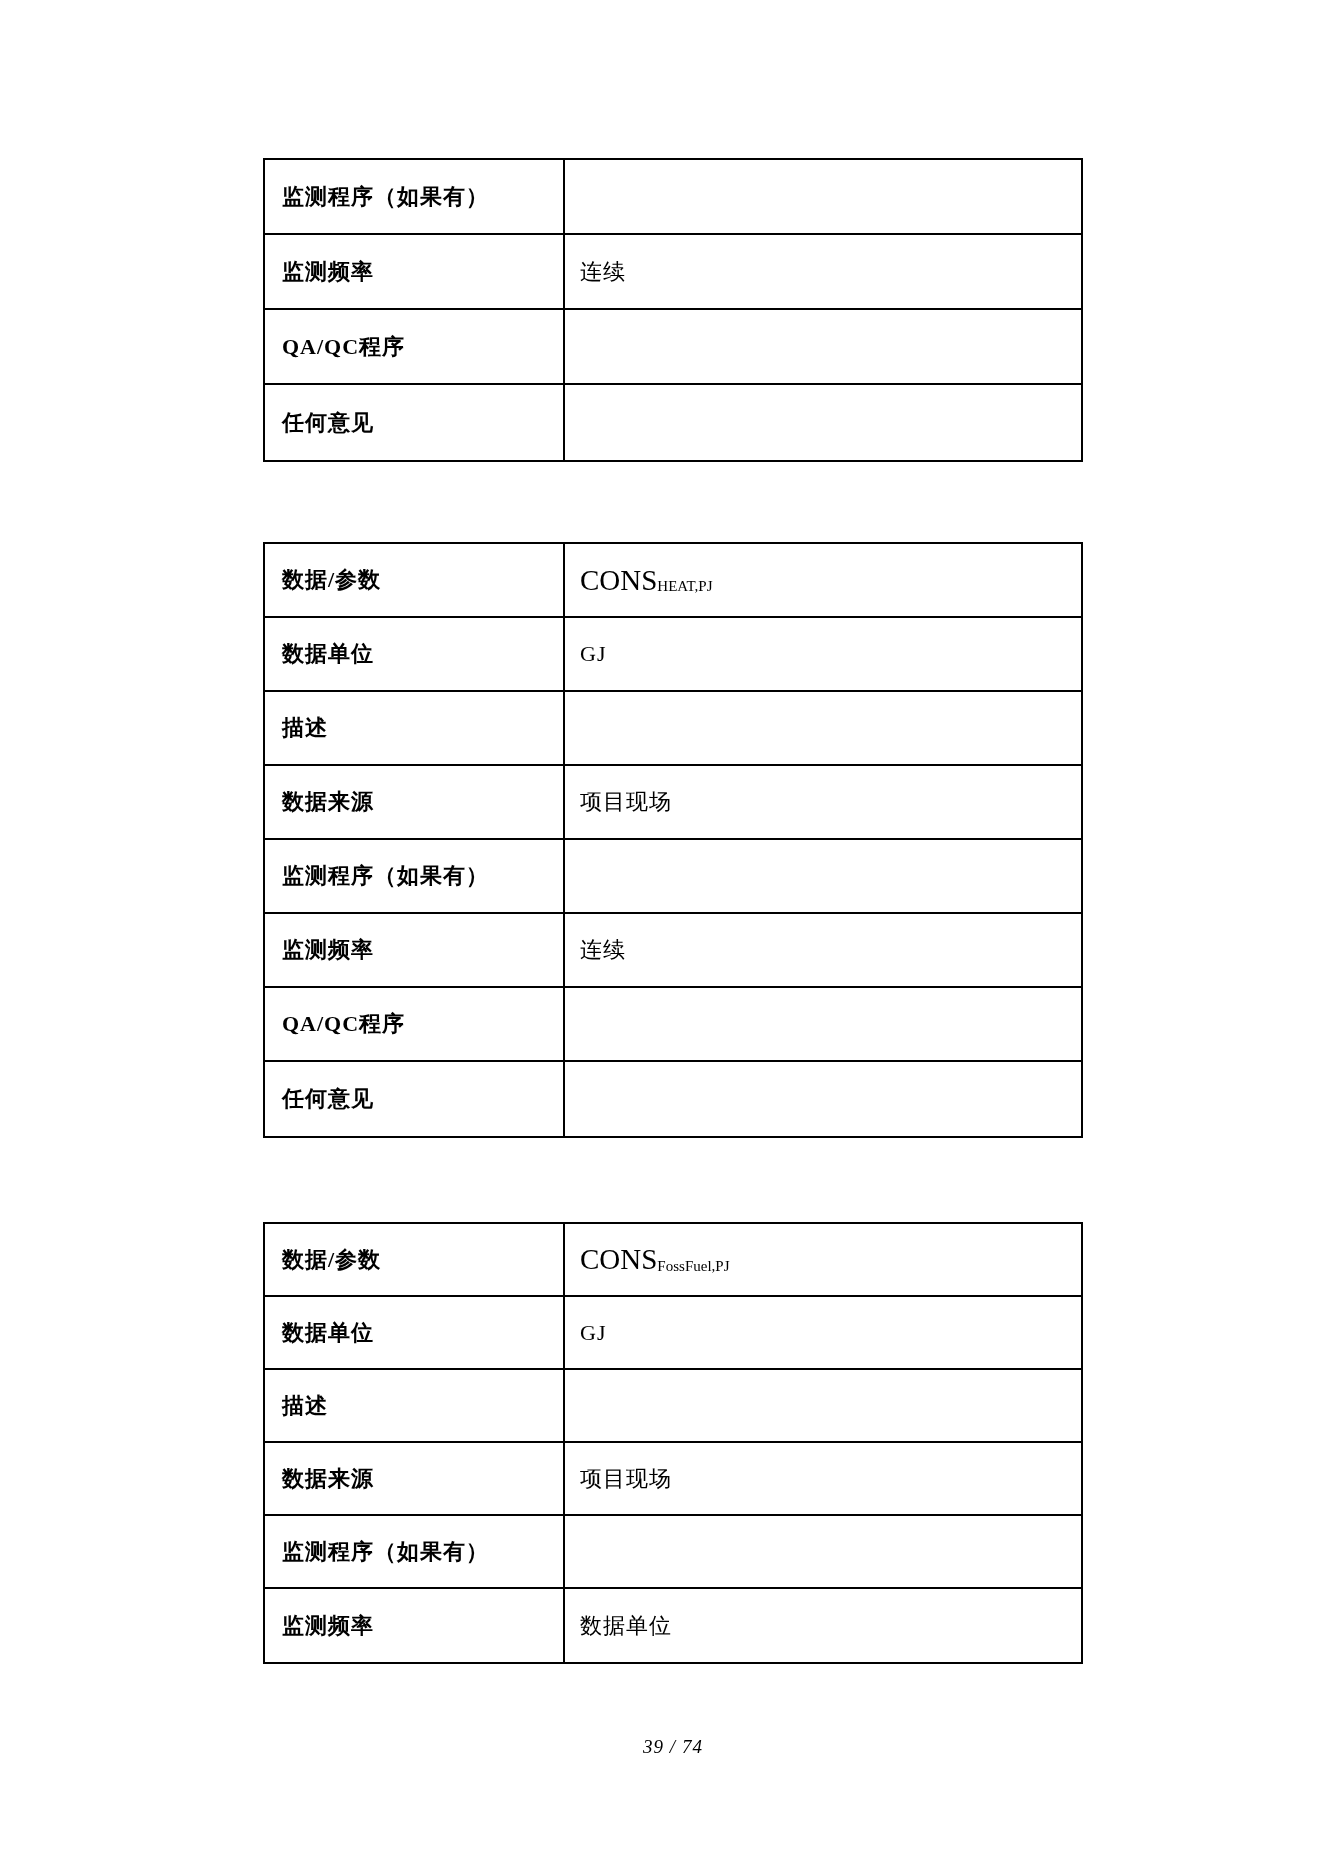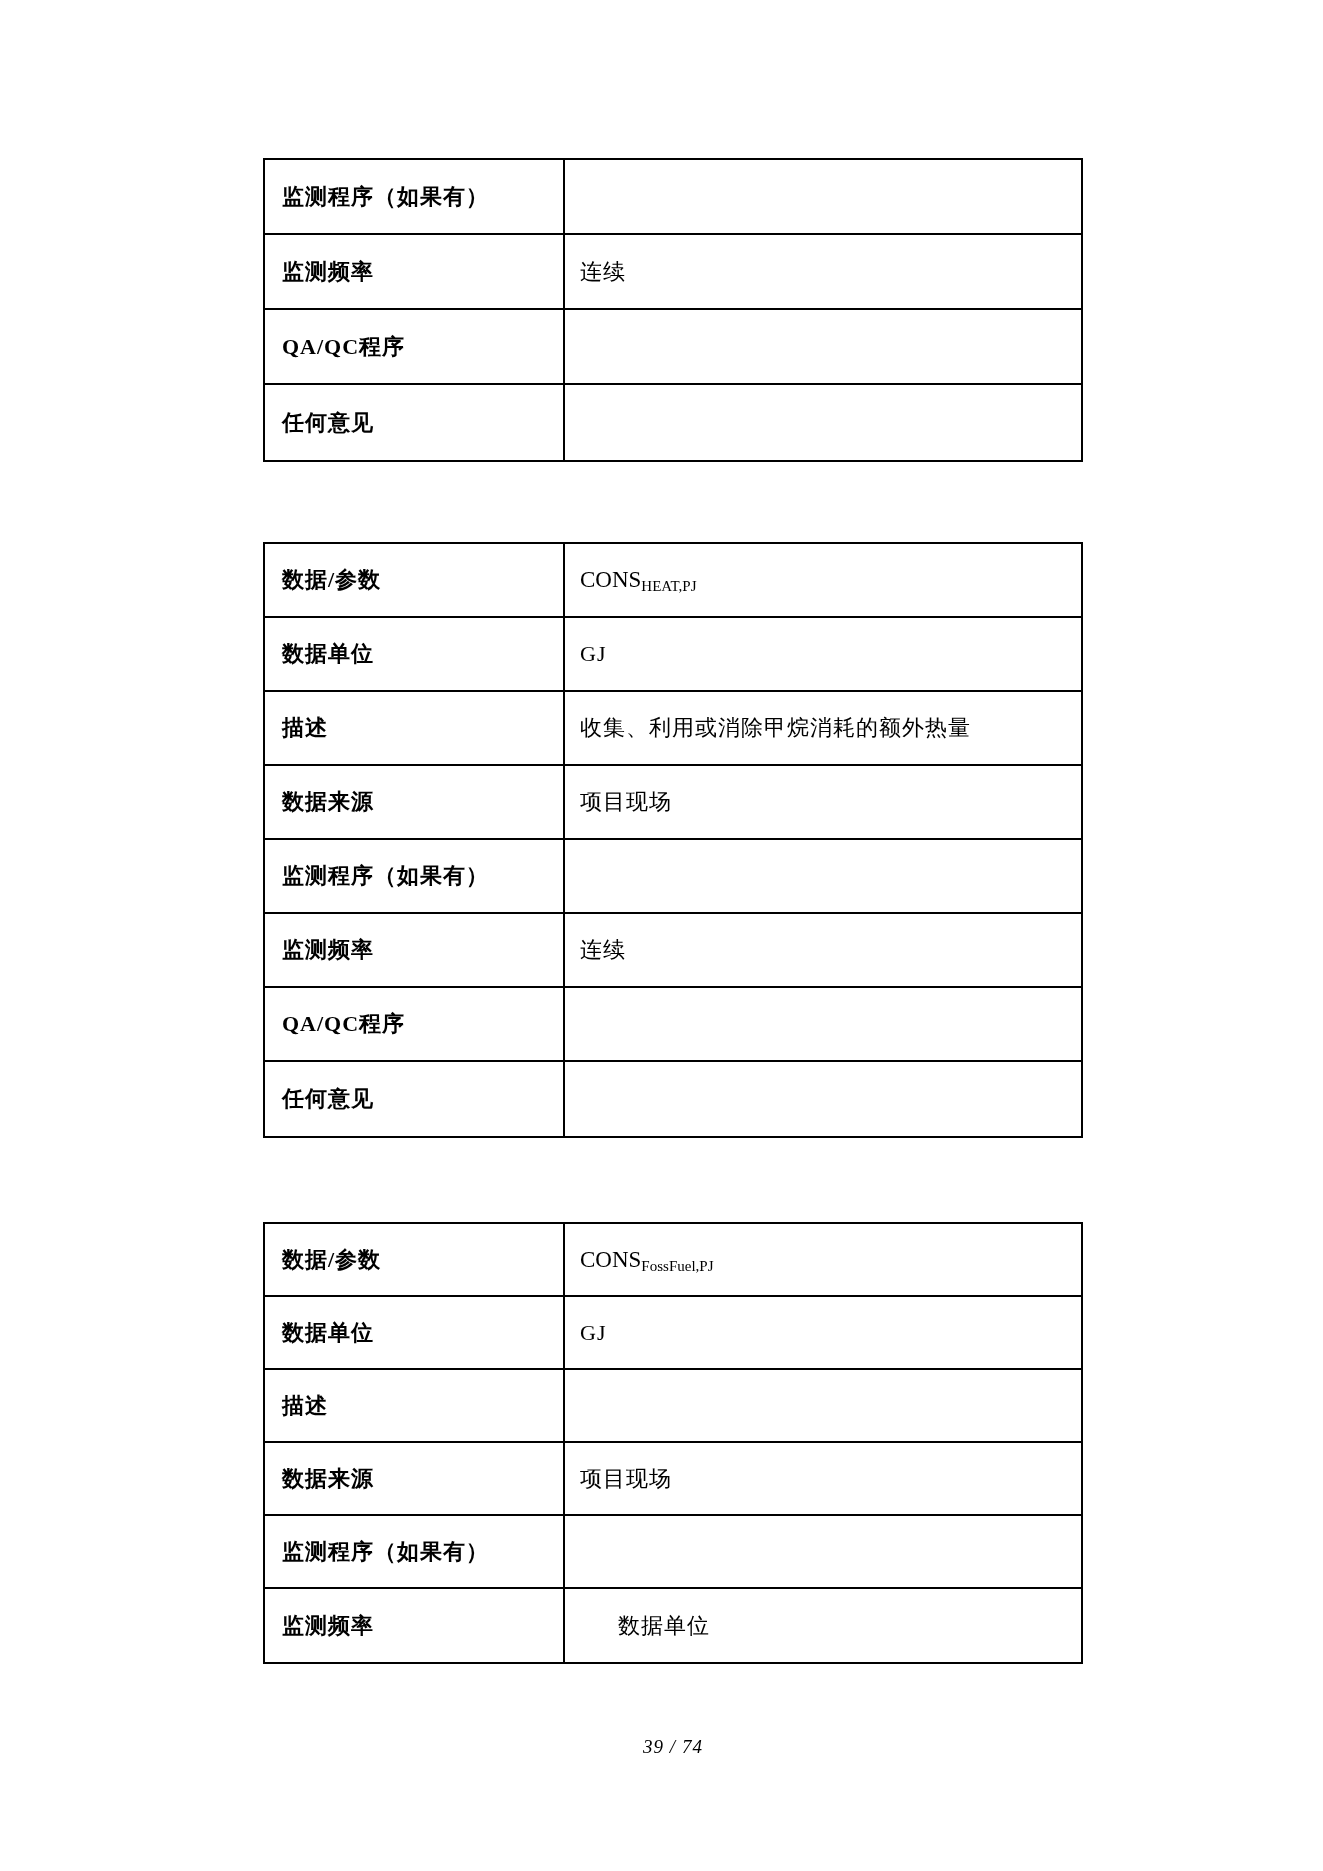--- a/index.html
+++ b/index.html
@@ -14,40 +14,40 @@
     overflow: hidden;
   }
   .doc-table {
     position: absolute;
     left: 263px;
     width: 820px;
     border: 2px solid #000000;
     background: #ffffff;
   }
   .row { display: flex; border-bottom: 2px solid #000000; }
-  .row:last-child { border-bottom: none; gap: 38px; }
+  .row:last-child { border-bottom: none; }
   .cell { display: flex; align-items: center; overflow: hidden; }
   .cell.label {
     width: 300px;
     flex: 0 0 300px;
     border-right: 2px solid #000000;
     padding-left: 17px;
     padding-right: 8px;
     font-weight: bold;
     font-size: 22px;
     letter-spacing: 1px;
   }
   .cell.value {
     flex: 1;
     padding-left: 15px;
     padding-right: 8px;
     font-size: 22px;
     letter-spacing: 1px;
   }
-  .cell.value .latin { font-size: 23px; letter-spacing: 0; }
+  .cell.value .latin { font-size: 29px; letter-spacing: 0; }
   .cell.value sub {
     font-size: 15px;
     letter-spacing: 0;
     position: relative;
     top: 6px;
     line-height: 0;
   }
   #table1 { top: 158px; }
   #table1 .row { height: 75px; }
   #table2 { top: 542px; }
@@ -96,21 +96,20 @@
         <span class="latin">CONS</span>
           <sub>HEAT,PJ</sub>
       </div>
     </div>
     <div class="row">
       <div class="cell label">数据单位</div>
       <div class="cell value latin">GJ</div>
     </div>
     <div class="row">
       <div class="cell label">描述</div>
-      <div class="cell value">收集、利用或消除甲烷消耗的额外热量</div>
     </div>
     <div class="row">
       <div class="cell label">数据来源</div>
       <div class="cell value">项目现场</div>
     </div>
     <div class="row">
       <div class="cell label">监测程序（如果有）</div>
       <div class="cell value"></div>
     </div>
     <div class="row">

